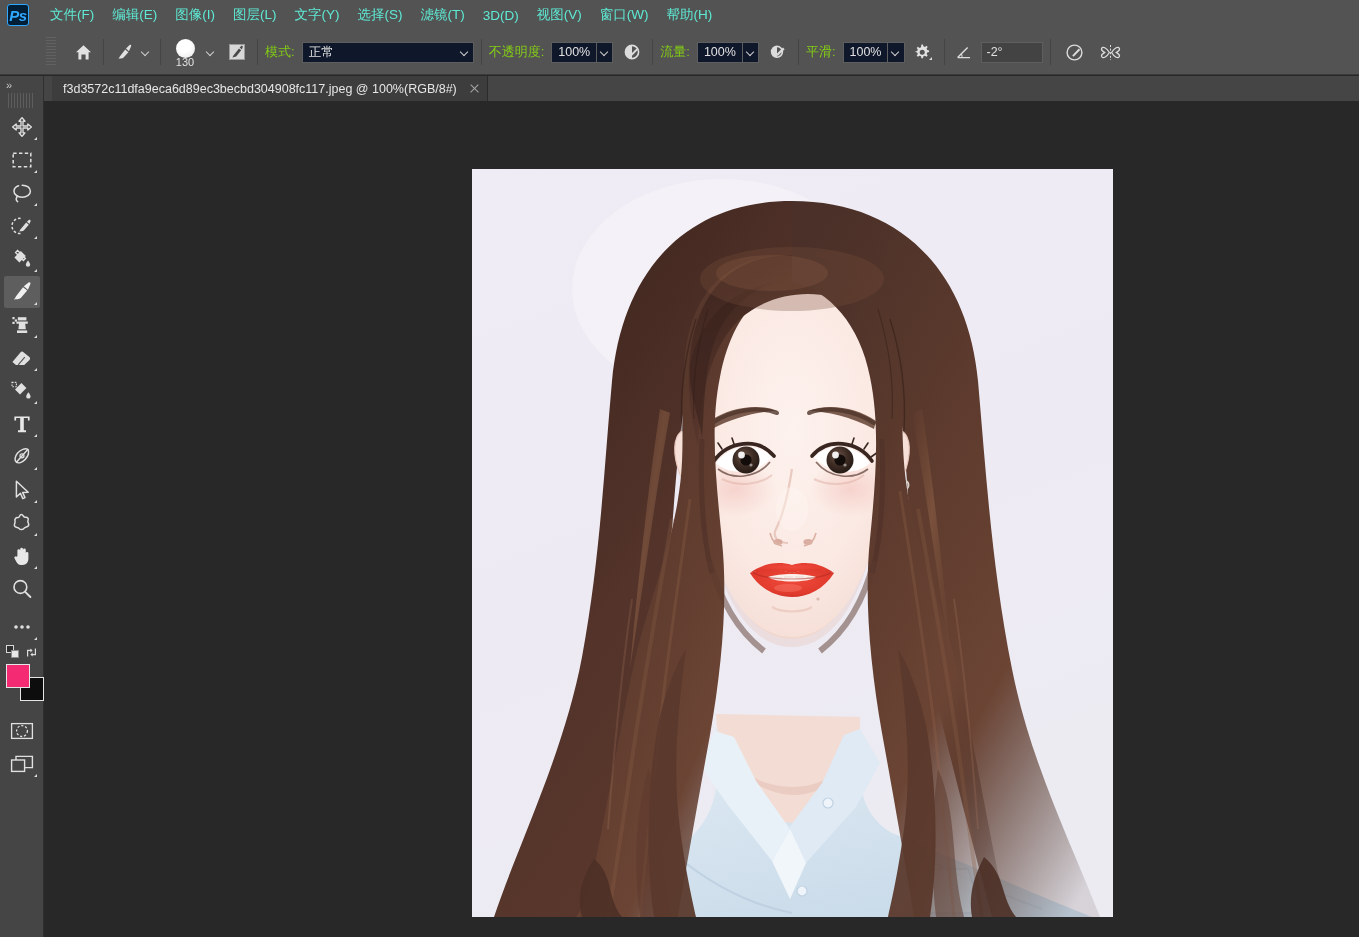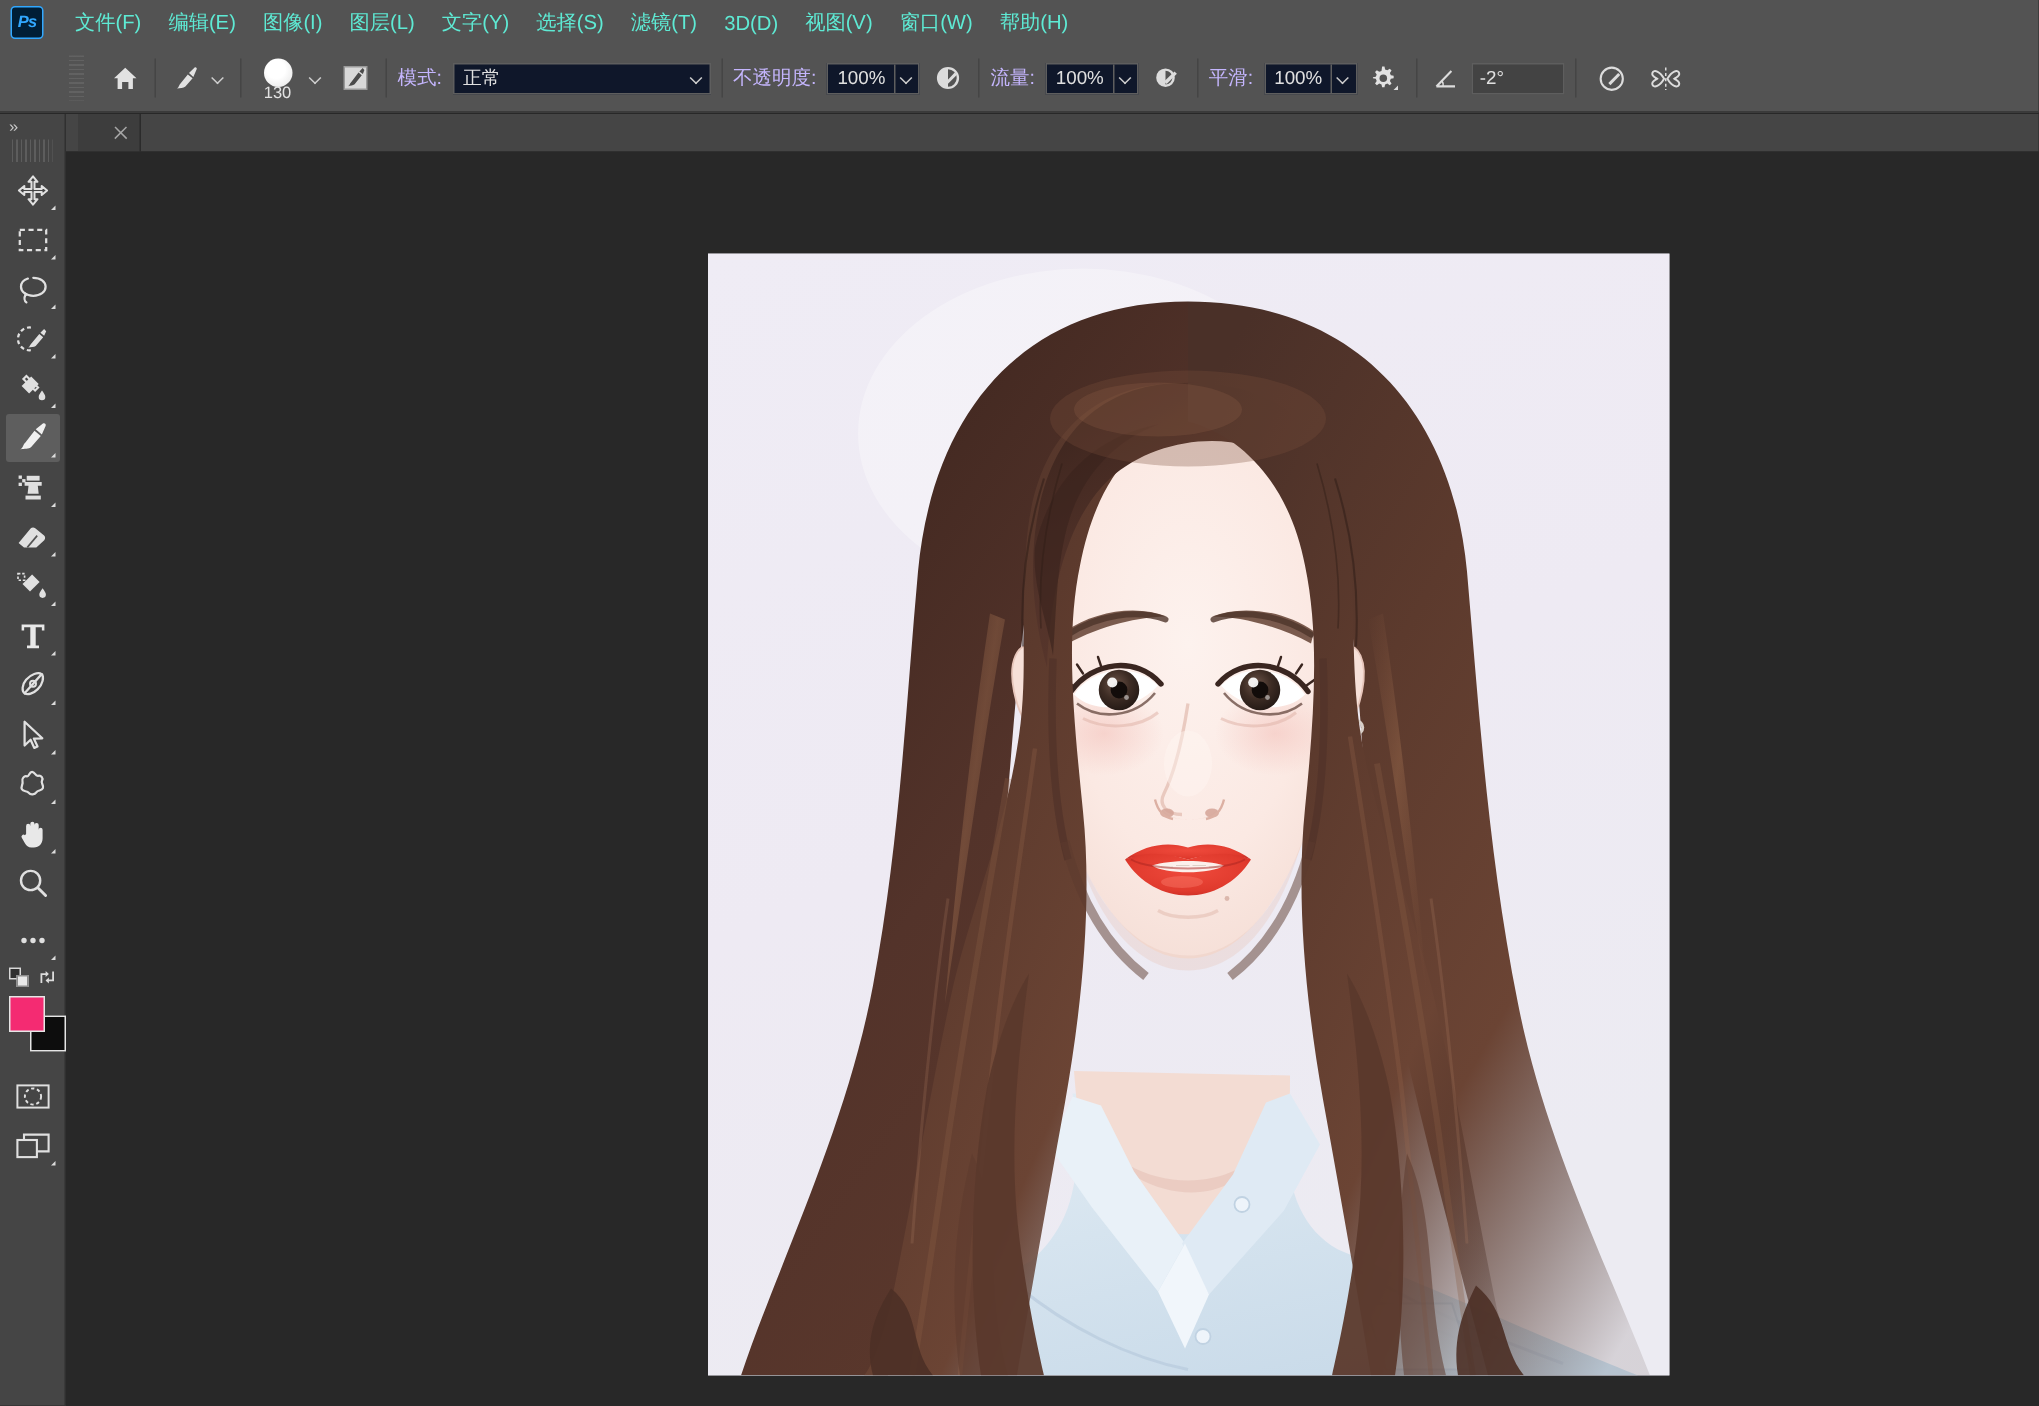--- a/index.html
+++ b/index.html
@@ -14,21 +14,21 @@
   
   #menubar {
     position: absolute; left: 0; top: 0; width: 1359px; height: 30px;
     background: #535353;
     display: flex; align-items: center;
   }
   #ps-logo {
     width: 22px; height: 22px; margin-left: 7px; margin-right: 12px;
     border: 1px solid #31a8ff; border-radius: 3px;
     background: #001e36;
-    color: #31a8ff; font-size: 11px; font-weight: bold;
+    color: #31a8ff; font-size: 15px; font-weight: bold;
     display: flex; align-items: center; justify-content: center;
     letter-spacing: -0.5px;
     flex: none;
     font-style: italic;
   }
   .menu-item {
     color: #5eead4; font-size: 13.5px; padding: 4px 9px;
     white-space: nowrap; cursor: default;
   }
 
@@ -41,21 +41,21 @@
   }
   .ob-grip {
     width: 10px; height: 30px; margin-left: 2px;
     background: repeating-linear-gradient(to bottom,#6e6e6e 0px,#6e6e6e 1px,transparent 1px,transparent 3px);
     opacity: .55;
   }
   .ob-sep {
     width: 1px; height: 26px; background: #454545;
     margin: 0 7px; flex: none;
   }
-  .ob-label { color: #c4b5fd; font-size: 13px; white-space: nowrap; }
+  .ob-label { color: #84cc16; font-size: 13px; white-space: nowrap; }
   .ob-field {
     background: #434343; border: 1px solid #5e5e5e; color: #e0e0e0;
     font-size: 12.5px; height: 21px; line-height: 19px;
     padding: 0 5px; display: inline-flex; align-items: center;
   }
   .ob-combo {
     display: inline-flex; align-items: stretch;
     background: #0f172a; border: 1px solid #5e5e5e; height: 21px;
   }
   .ob-combo .val {
@@ -321,20 +321,21 @@
       <path d="M11.5 3 v15" stroke="#dcdcdc" stroke-width="1" stroke-dasharray="2,1.6" fill="none"></path>
       <path d="M10.4 10.5 C7.6 5.6 3.6 4 2.6 6.6 C1.8 8.8 4.6 9.6 5.8 10.5 C4.6 11.4 1.8 12.2 2.6 14.4 C3.6 17 7.6 15.4 10.4 10.5 Z" fill="none" stroke="#dcdcdc" stroke-width="1.3"></path>
       <path d="M12.6 10.5 C15.4 5.6 19.4 4 20.4 6.6 C21.2 8.8 18.4 9.6 17.2 10.5 C18.4 11.4 21.2 12.2 20.4 14.4 C19.4 17 15.4 15.4 12.6 10.5 Z" fill="none" stroke="#dcdcdc" stroke-width="1.3"></path>
     </svg>
   </div>
 
 </div>
 
 <div id="tabbar">
   <div id="doc-tab">
+    <span class="title">f3d3572c11dfa9eca6d89ec3becbd304908fc117.jpeg @ 100%(RGB/8#)</span>
     <span class="closex"></span>
   </div>
 </div>
 
 <div id="toolbar">
 
   <div id="tb-collapse">»</div>
   <div id="tb-grip"></div>
 
   <div class="tool">

